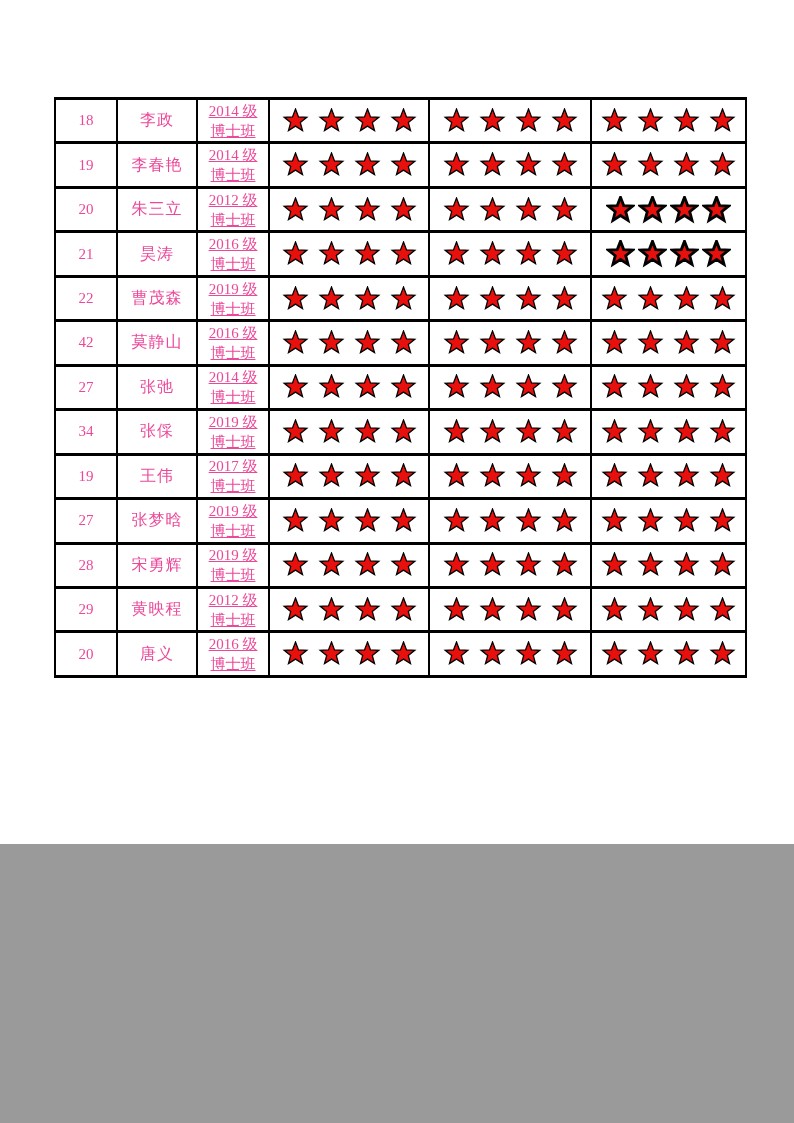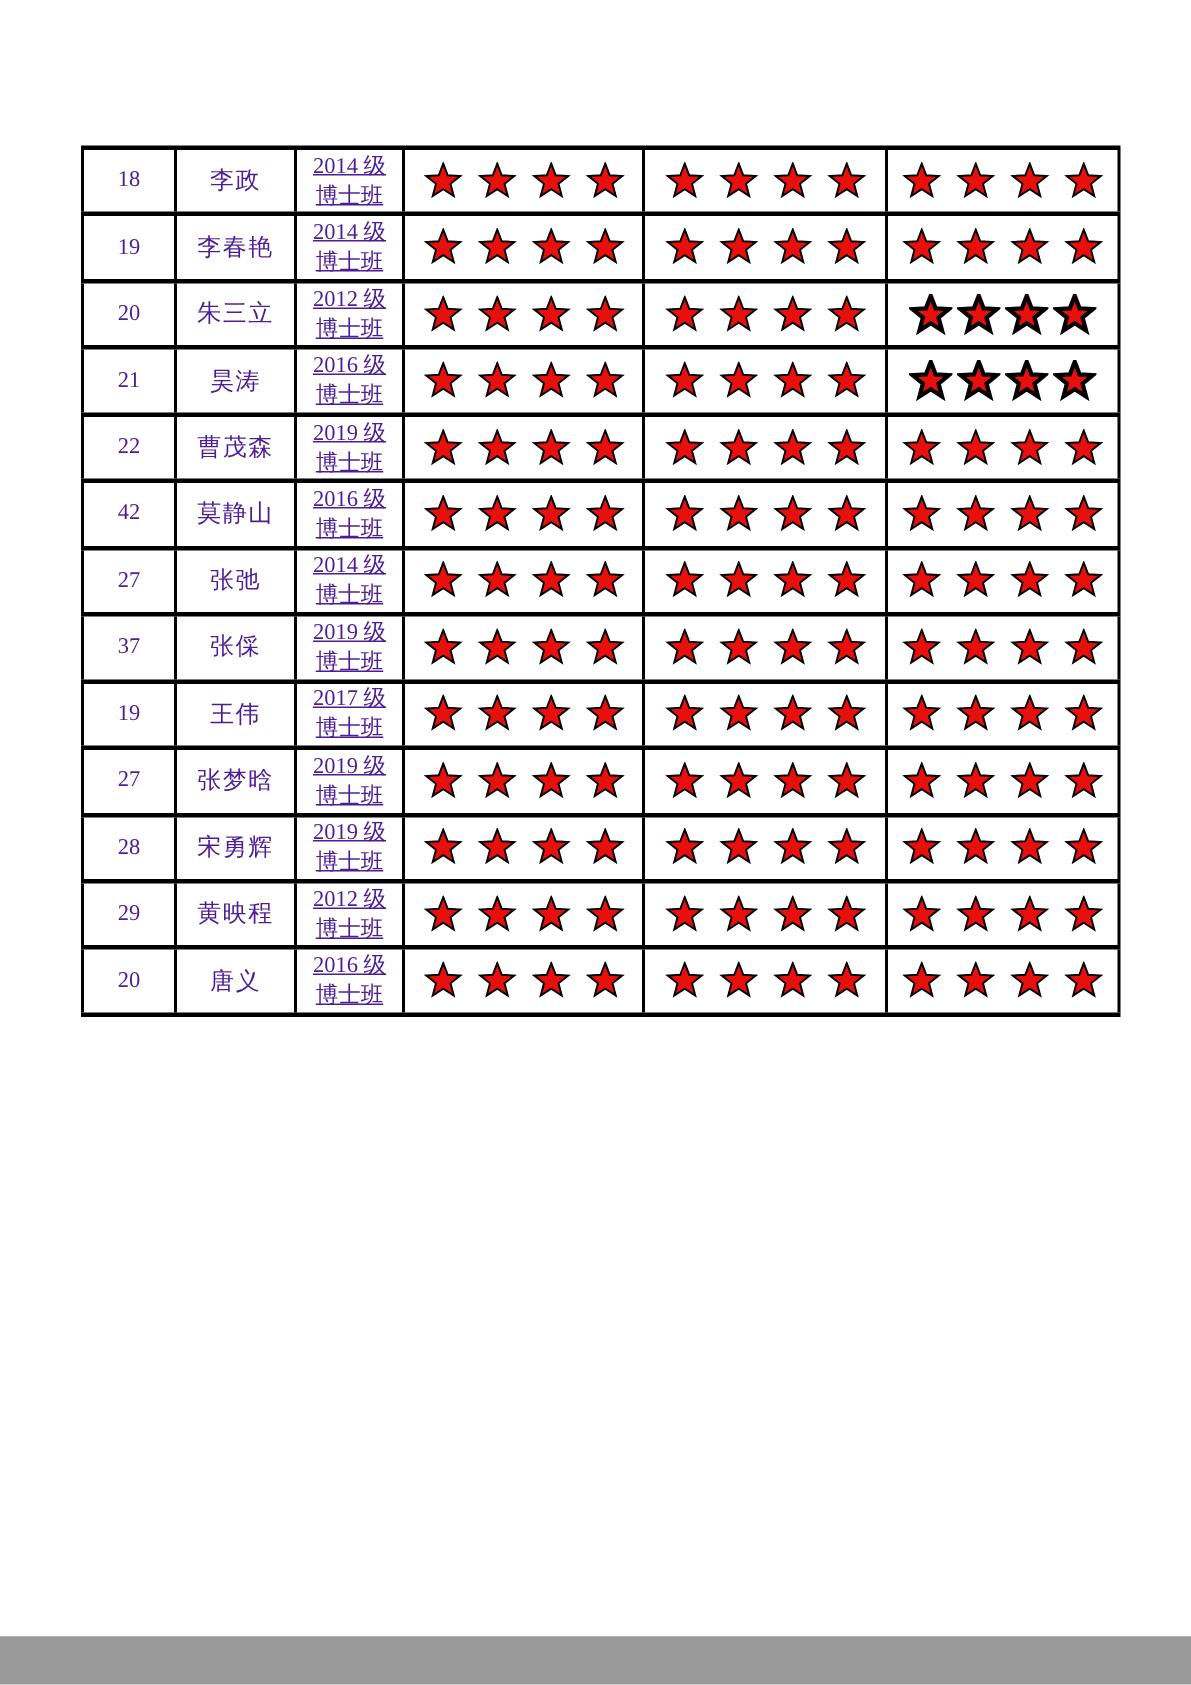--- a/index.html
+++ b/index.html
@@ -1,24 +1,24 @@
 <!DOCTYPE html>
 <html><head>
 <meta charset="utf-8">
 <style>
   * { margin: 0; padding: 0; box-sizing: border-box; }
   html, body { background: #9a9a9a; }
   .page {
     position: relative;
     width: 794px;
-    height: 1091px;
+    height: 844px;
     background: #ffffff;
     margin: 0 auto;
     font-family: "Liberation Serif", "DejaVu Serif", serif;
-    color: #4c1d95;
+    color: #ec4899;
     overflow: hidden;
   }
   table.rating-table {
     position: absolute;
     left: 54px;
     top: 97px;
     width: 691px;
     height: 581px;
     border-collapse: collapse;
     table-layout: fixed;
@@ -619,21 +619,21 @@
               <span class="star-icon">
                 <svg viewBox="0 0 24 24" width="27" height="26">
                   <polygon points="12,1 14.76,8.2 22.46,8.6 16.47,13.45 18.47,20.9 12,16.7 5.53,20.9 7.53,13.45 1.54,8.6 9.24,8.2" fill="#e8100c" stroke="#000000" stroke-width="1.2" stroke-linejoin="miter"></polygon>
                 </svg>
               </span>
             </div>
           </td>
   </tr>
 
   <tr>
-    <td class="col-no">37</td>
+    <td class="col-no">34</td>
     <td class="col-name">张倸</td>
     <td class="col-class">
       <div>2019 级</div>
       <div>博士班</div>
     </td>
     <td class="col-stars">
             <div class="stars">
               <span class="star-icon">
                 <svg viewBox="0 0 24 24" width="27" height="26">
                   <polygon points="12,1 14.76,8.2 22.46,8.6 16.47,13.45 18.47,20.9 12,16.7 5.53,20.9 7.53,13.45 1.54,8.6 9.24,8.2" fill="#e8100c" stroke="#000000" stroke-width="1.2" stroke-linejoin="miter"></polygon>

